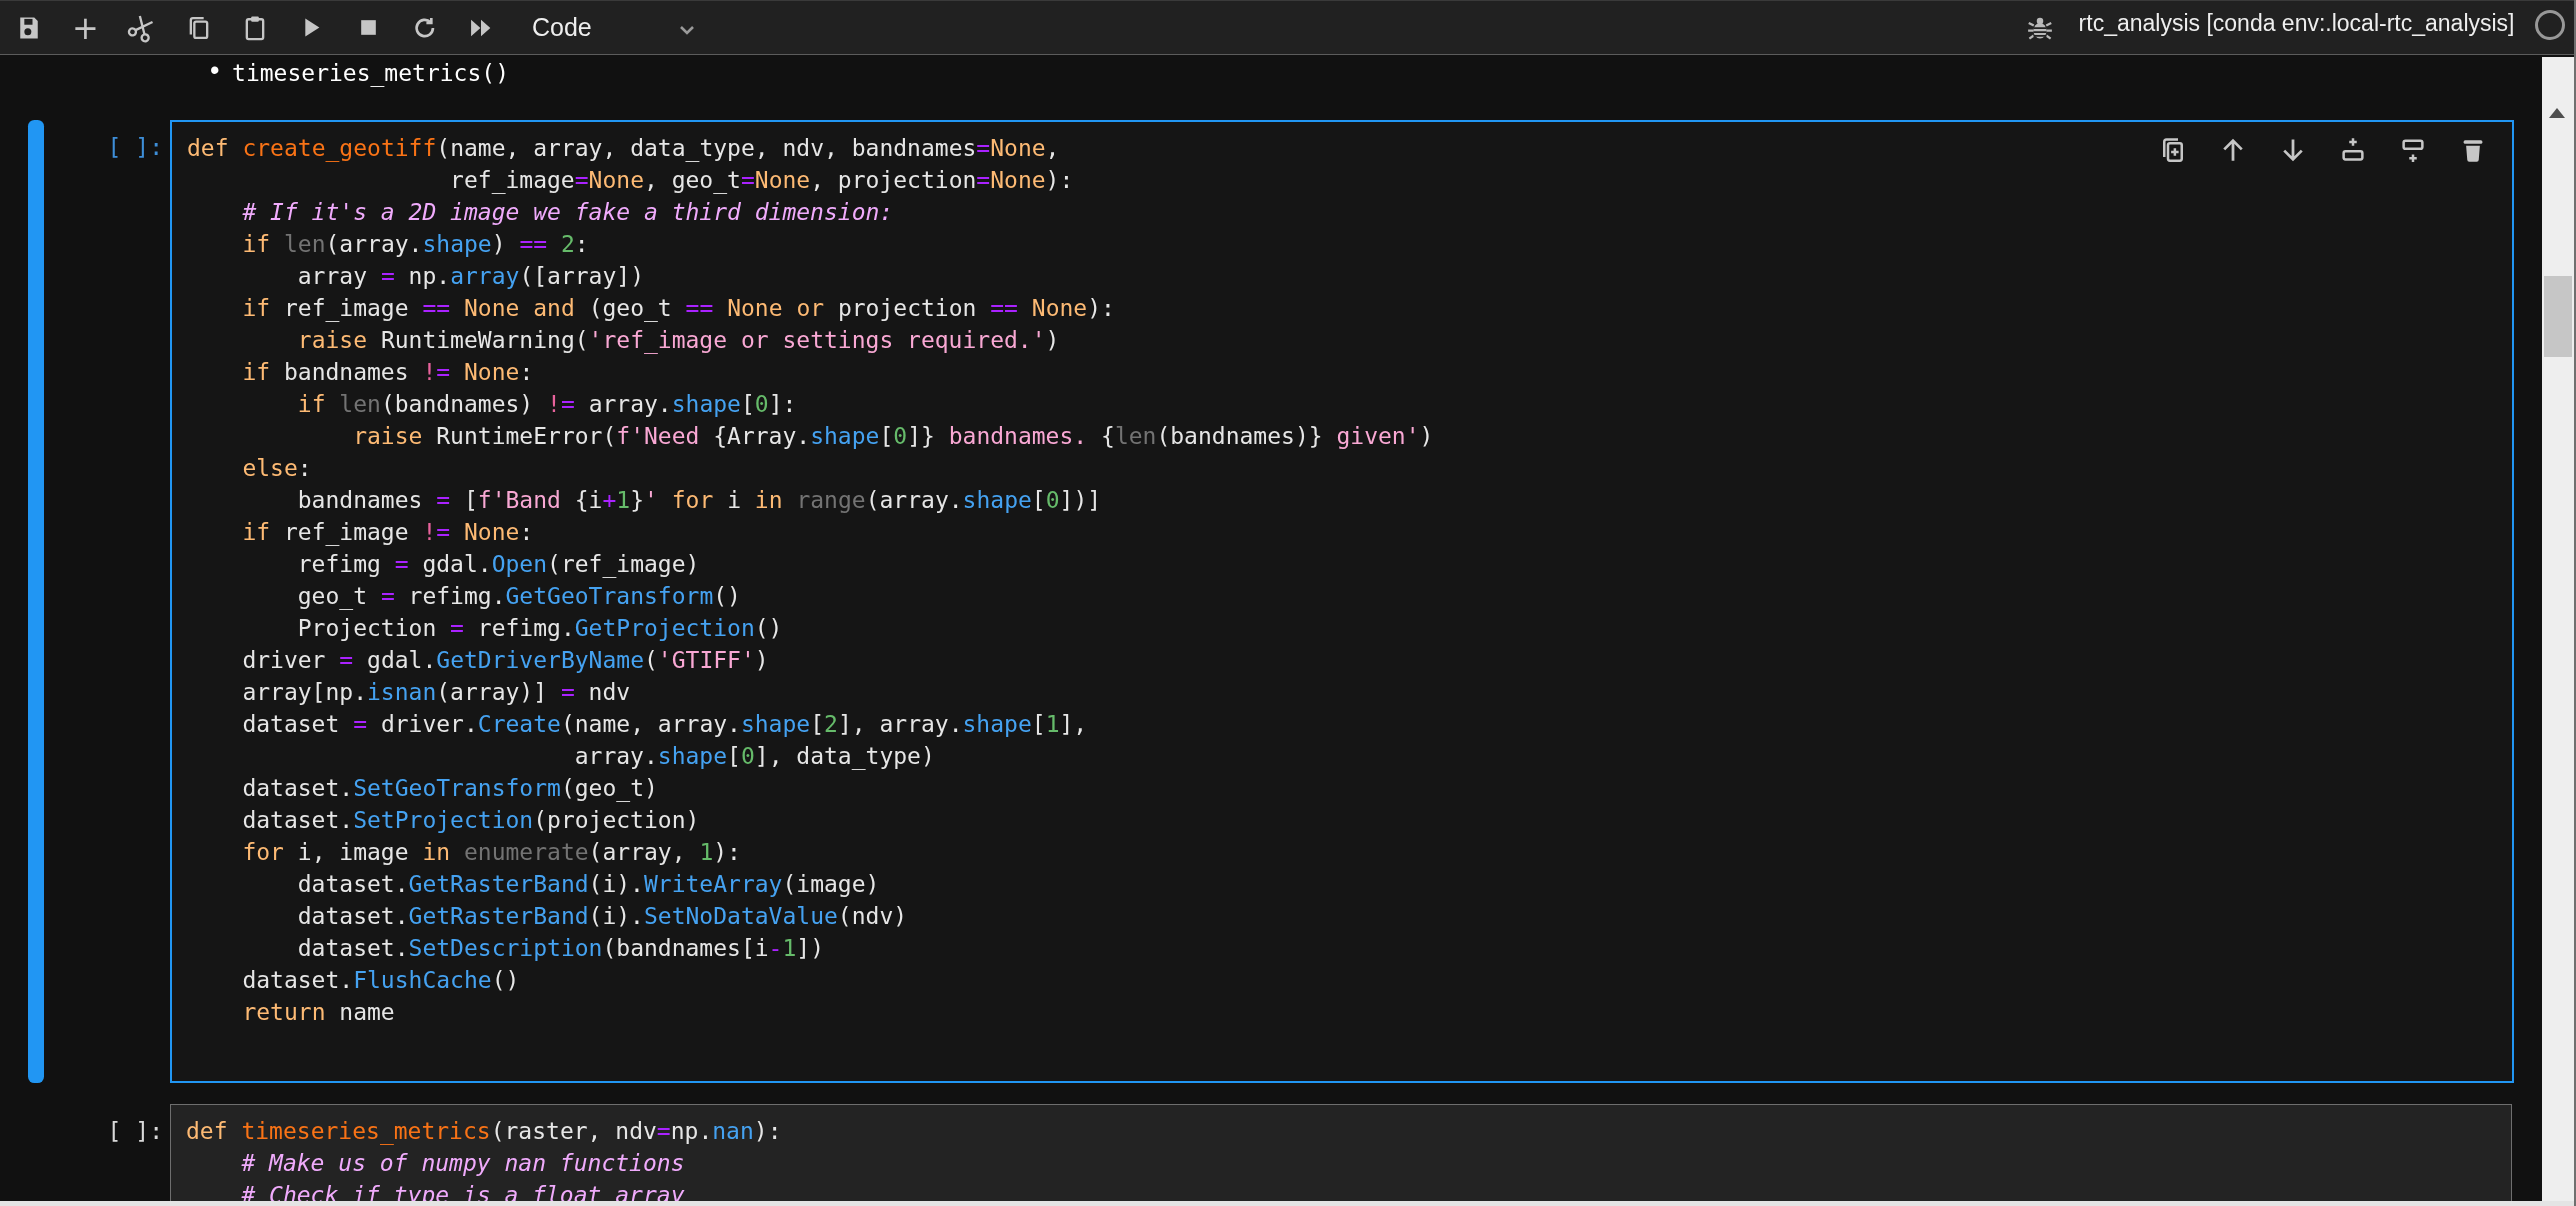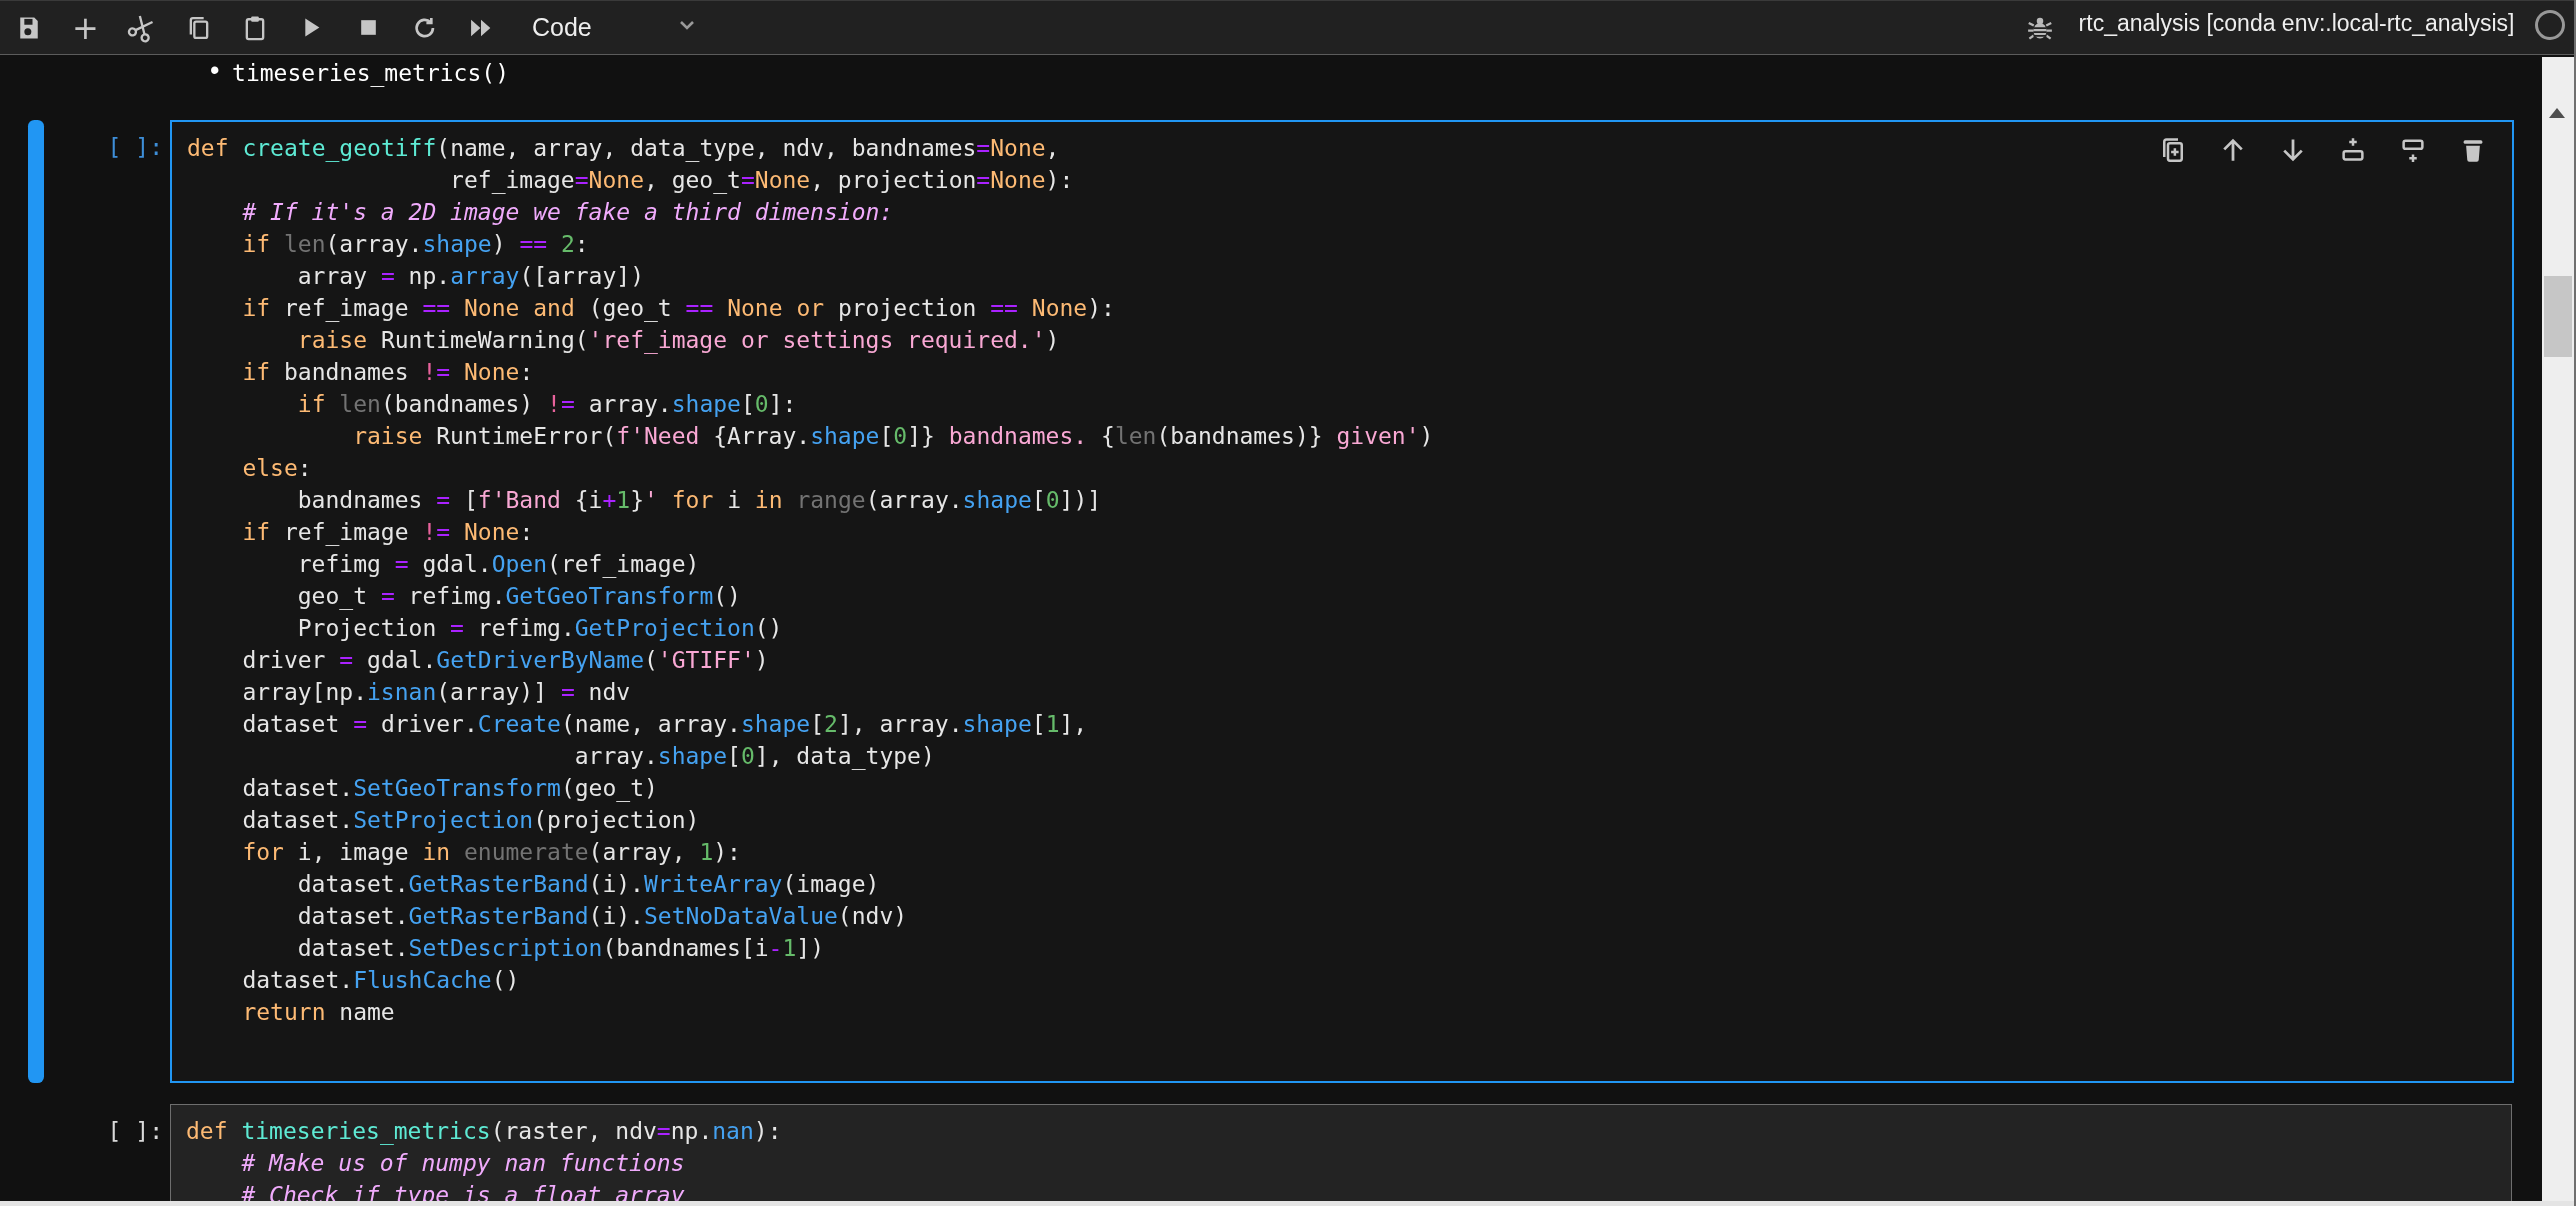--- a/index.html
+++ b/index.html
@@ -10,42 +10,42 @@
   
   .toolbar{
     position:absolute;left:0;top:0;width:2576px;height:55px;
     background:#212121;border-top:1.6px solid #3a3a3a;border-bottom:1.6px solid #5c5c5c;
     display:flex;align-items:center;box-sizing:border-box;
   }
   .tb-left{display:flex;align-items:center;gap:20.5px;padding-left:11px;}
   .tb-btn{width:36px;height:36px;display:flex;align-items:center;justify-content:center;cursor:pointer;}
   .tb-btn svg{display:block;}
   .glyph{color:#c6c6c6;font-size:32px;line-height:1;font-family:"DejaVu Sans",sans-serif;}
-  .celltype{margin-left:33px;width:167px;display:flex;align-items:flex-start;justify-content:space-between;cursor:pointer;}
+  .celltype{margin-left:33px;width:167px;display:flex;align-items:flex-end;justify-content:space-between;cursor:pointer;}
   .celltype .label{color:#eeeeee;font-size:25px;}
   .tb-right{margin-left:auto;display:flex;gap:20.5px;padding-right:11px;}
   .kernel-name{color:#eeeeee;font-size:23px;white-space:nowrap;cursor:pointer;}
   .kernel-circle{width:24px;height:24px;border:3.2px solid #989898;border-radius:50%;}
   
   .md-row{position:absolute;left:210px;top:57px;height:36px;display:flex;align-items:baseline;}
   .md-bullet{color:#ffffff;font-size:27px;margin-right:12.6px;transform:translateY(-1.6px);}
   .md-code{color:#ffffff;font-size:23px;font-weight:normal;font-family:"DejaVu Sans Mono",monospace;}
   .md-text{color:#f2f2f2;font-size:24.5px;}
   
   .collapser{position:absolute;left:28px;top:120px;width:16px;height:963px;background:#2196f3;border-radius:6.3px;cursor:pointer;}
   .prompt{position:absolute;left:0;width:163px;text-align:right;
     font-family:"DejaVu Sans Mono",monospace;font-size:23px;line-height:32px;white-space:pre;}
   .prompt.active{color:#3e8ed8;top:131px;}
   .prompt.idle{color:#d9d9d9;top:1115px;}
   .editor{position:absolute;box-sizing:border-box;cursor:text;}
   .editor.cell1{left:170px;top:120px;width:2344px;height:963px;background:#151515;border:2.4px solid #2196f3;}
   .editor.cell2{left:170px;top:1104px;width:2342px;height:142px;background:#232323;border:1.6px solid #6e6e6e;}
   pre.code{margin:10.3px 0 0 15px;font-family:"DejaVu Sans Mono",monospace;font-size:23px;line-height:32px;}
   .cl{height:32px;white-space:pre;}
-  .tk-kw{color:#fdba74}.tk-bi{color:#737373}.tk-def{color:#5eead4}.tk-prop{color:#45a2f1}
+  .tk-kw{color:#fdba74}.tk-bi{color:#737373}.tk-def{color:#f97316}.tk-prop{color:#45a2f1}
   .tk-str{color:#f9a8d4}.tk-num{color:#66bb6a}.tk-op{color:#aa22ff}.tk-bang{color:#e8639c}
   .tk-cmt{color:#f0abfc;font-style:italic}.tk-pl{color:#e6e6e6}
   
   .cell-toolbar{position:absolute;top:12.6px;right:24px;display:flex;gap:30px;align-items:center;}
   .ct-btn{width:30px;height:30px;display:flex;align-items:center;justify-content:center;cursor:pointer;}
   
   .scrollbar{position:absolute;left:2542px;top:57px;width:32px;height:1149px;background:#eeeeee;}
   .sb-up{position:absolute;left:7px;top:51px;width:0;height:0;
     border-left:8.7px solid transparent;border-right:8.7px solid transparent;border-bottom:10.3px solid #4f4f4f;}
   .sb-thumb{position:absolute;left:2.4px;right:2.4px;top:219px;height:81px;background:#c6c6c6;cursor:pointer;}

